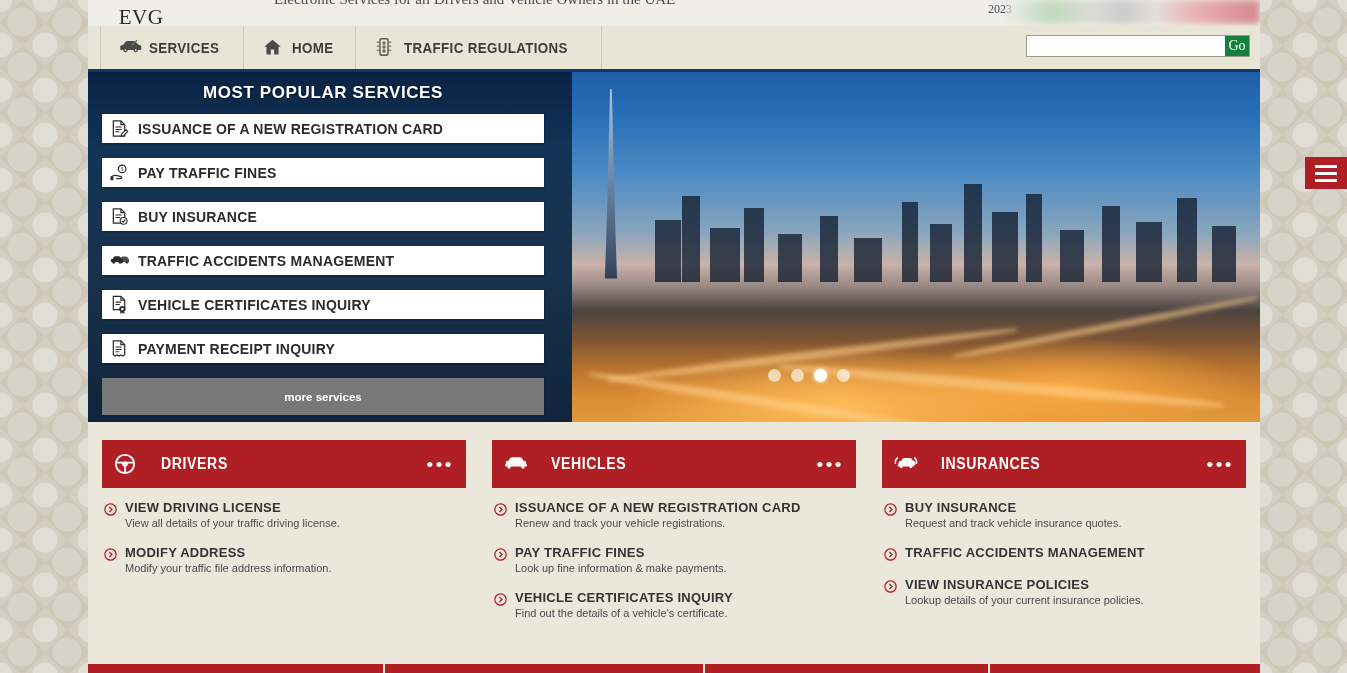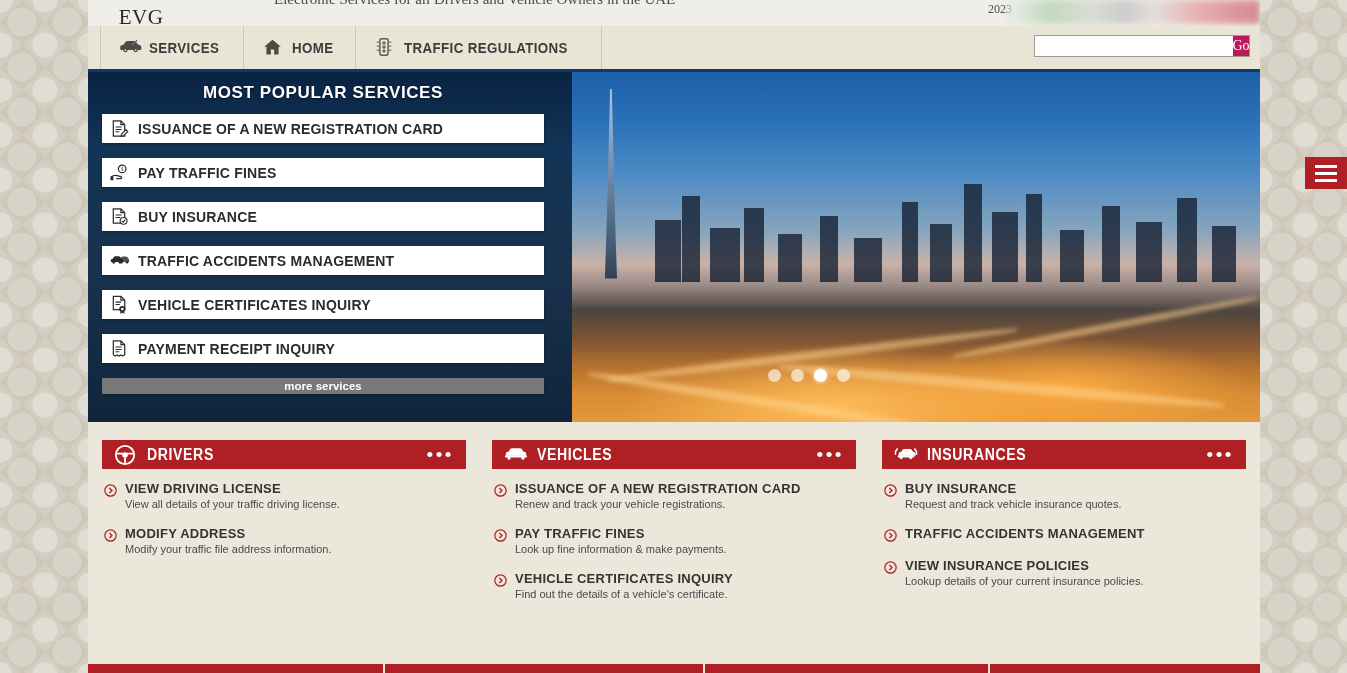--- a/index.html
+++ b/index.html
@@ -91,22 +91,22 @@
     position: absolute; right: 10px; top: 9px;
     display: flex; height: 22px;
     border: 1px solid #9d9a90;
   }
   .search-input {
     width: 198px; height: 20px; border: 0; outline: none;
     background: #fff; font-size: 12px; padding: 0 4px;
     font-family: "Liberation Sans", sans-serif;
   }
   .search-go {
-    width: 16px; height: 20px; border: 0; cursor: pointer;
-    background: #be185d; color: #fff;
+    width: 24px; height: 20px; border: 0; cursor: pointer;
+    background: #15803d; color: #fff;
     font-family: "Liberation Serif", serif; font-size: 14px;
     display: flex; align-items: center; justify-content: center;
   }
 
   
   .hero { position: relative; width: 100%; height: 350px; overflow: hidden; background: #0b1a30; }
 
   .hero-photo {
     position: absolute; left: 484px; top: 0; right: 0; bottom: 0;
     background:
@@ -145,43 +145,43 @@
     padding-left: 8px; cursor: pointer;
     box-shadow: 0 1px 2px rgba(0,0,0,.35);
   }
   .svc-icon { width: 19px; height: 19px; flex: 0 0 19px; }
   .svc-icon svg { display: block; }
   .svc-label {
     font-size: 14px; font-weight: bold; color: #2b2b2b;
     letter-spacing: .2px; white-space: nowrap;
   }
   .more-services {
-    height: 16px; background: #787878; color: #fff;
+    height: 37px; background: #787878; color: #fff;
     display: flex; align-items: center; justify-content: center;
     font-size: 11.5px; font-weight: bold; cursor: pointer;
     box-shadow: 0 1px 2px rgba(0,0,0,.35);
   }
   .dots {
     position: absolute; left: 680px; bottom: 40px;
     display: flex; gap: 10px;
   }
   .dot { width: 13px; height: 13px; border-radius: 50%; background: rgba(255,255,255,.62); cursor: pointer; }
   .dot.active { background: #ffffff; box-shadow: 0 0 4px rgba(255,255,255,.9); }
 
   
   .cards {
     width: 100%; height: 248px; background: #ece7db;
     padding: 18px 14px 0 14px;
     display: flex; gap: 26px;
   }
   .card { flex: 1 1 0; }
   .card-head {
-    height: 29px; background: #b01f24; color: #fff;
+    height: 48px; background: #b01f24; color: #fff;
     display: flex; align-items: center; padding: 0 12px;
-    gap: 11px;
+    gap: 25px;
   }
   .card-head-icon { width: 22px; height: 22px; flex: 0 0 22px; }
   .card-head-icon svg { display: block; }
   .card-title {
     font-family: "Liberation Sans Narrow", "Liberation Sans", sans-serif;
     font-size: 16px; font-weight: bold; letter-spacing: .7px;
     transform: scaleX(.88); transform-origin: left center;
   }
   .card-dots { margin-left: auto; letter-spacing: 2.5px; font-size: 19px; line-height: 1; cursor: pointer; }
   .card-body { padding: 12px 2px 0 2px; }

